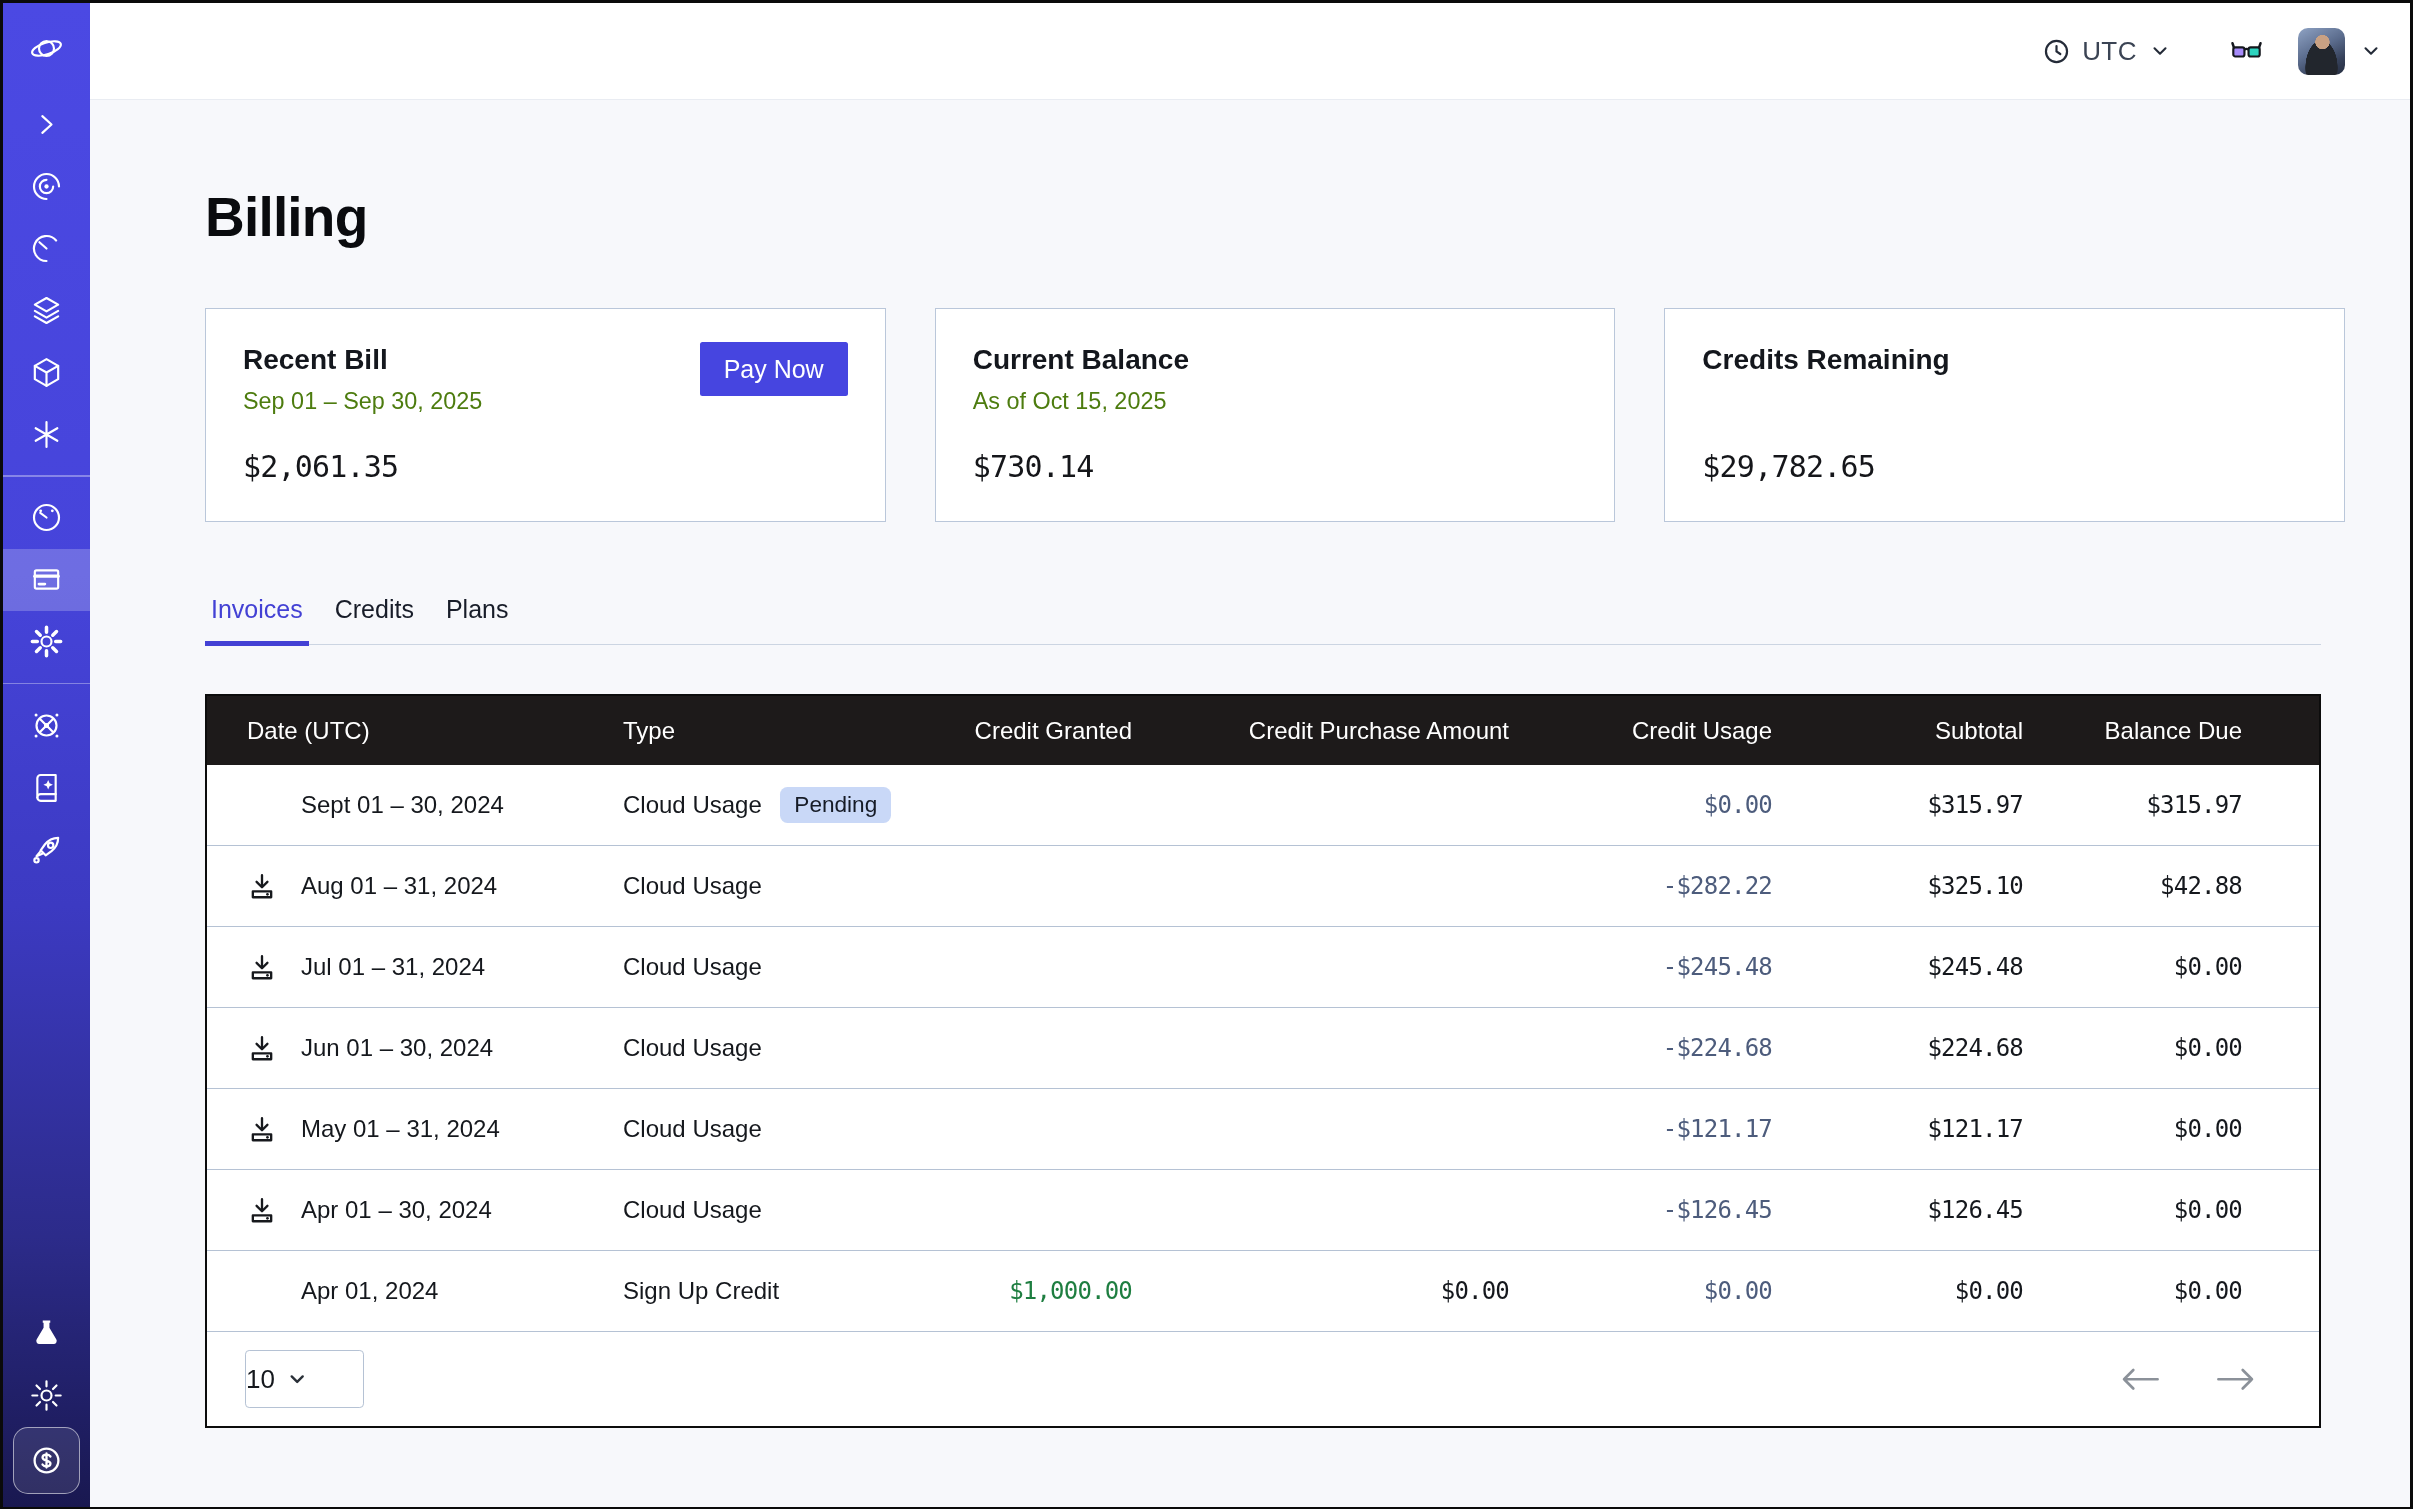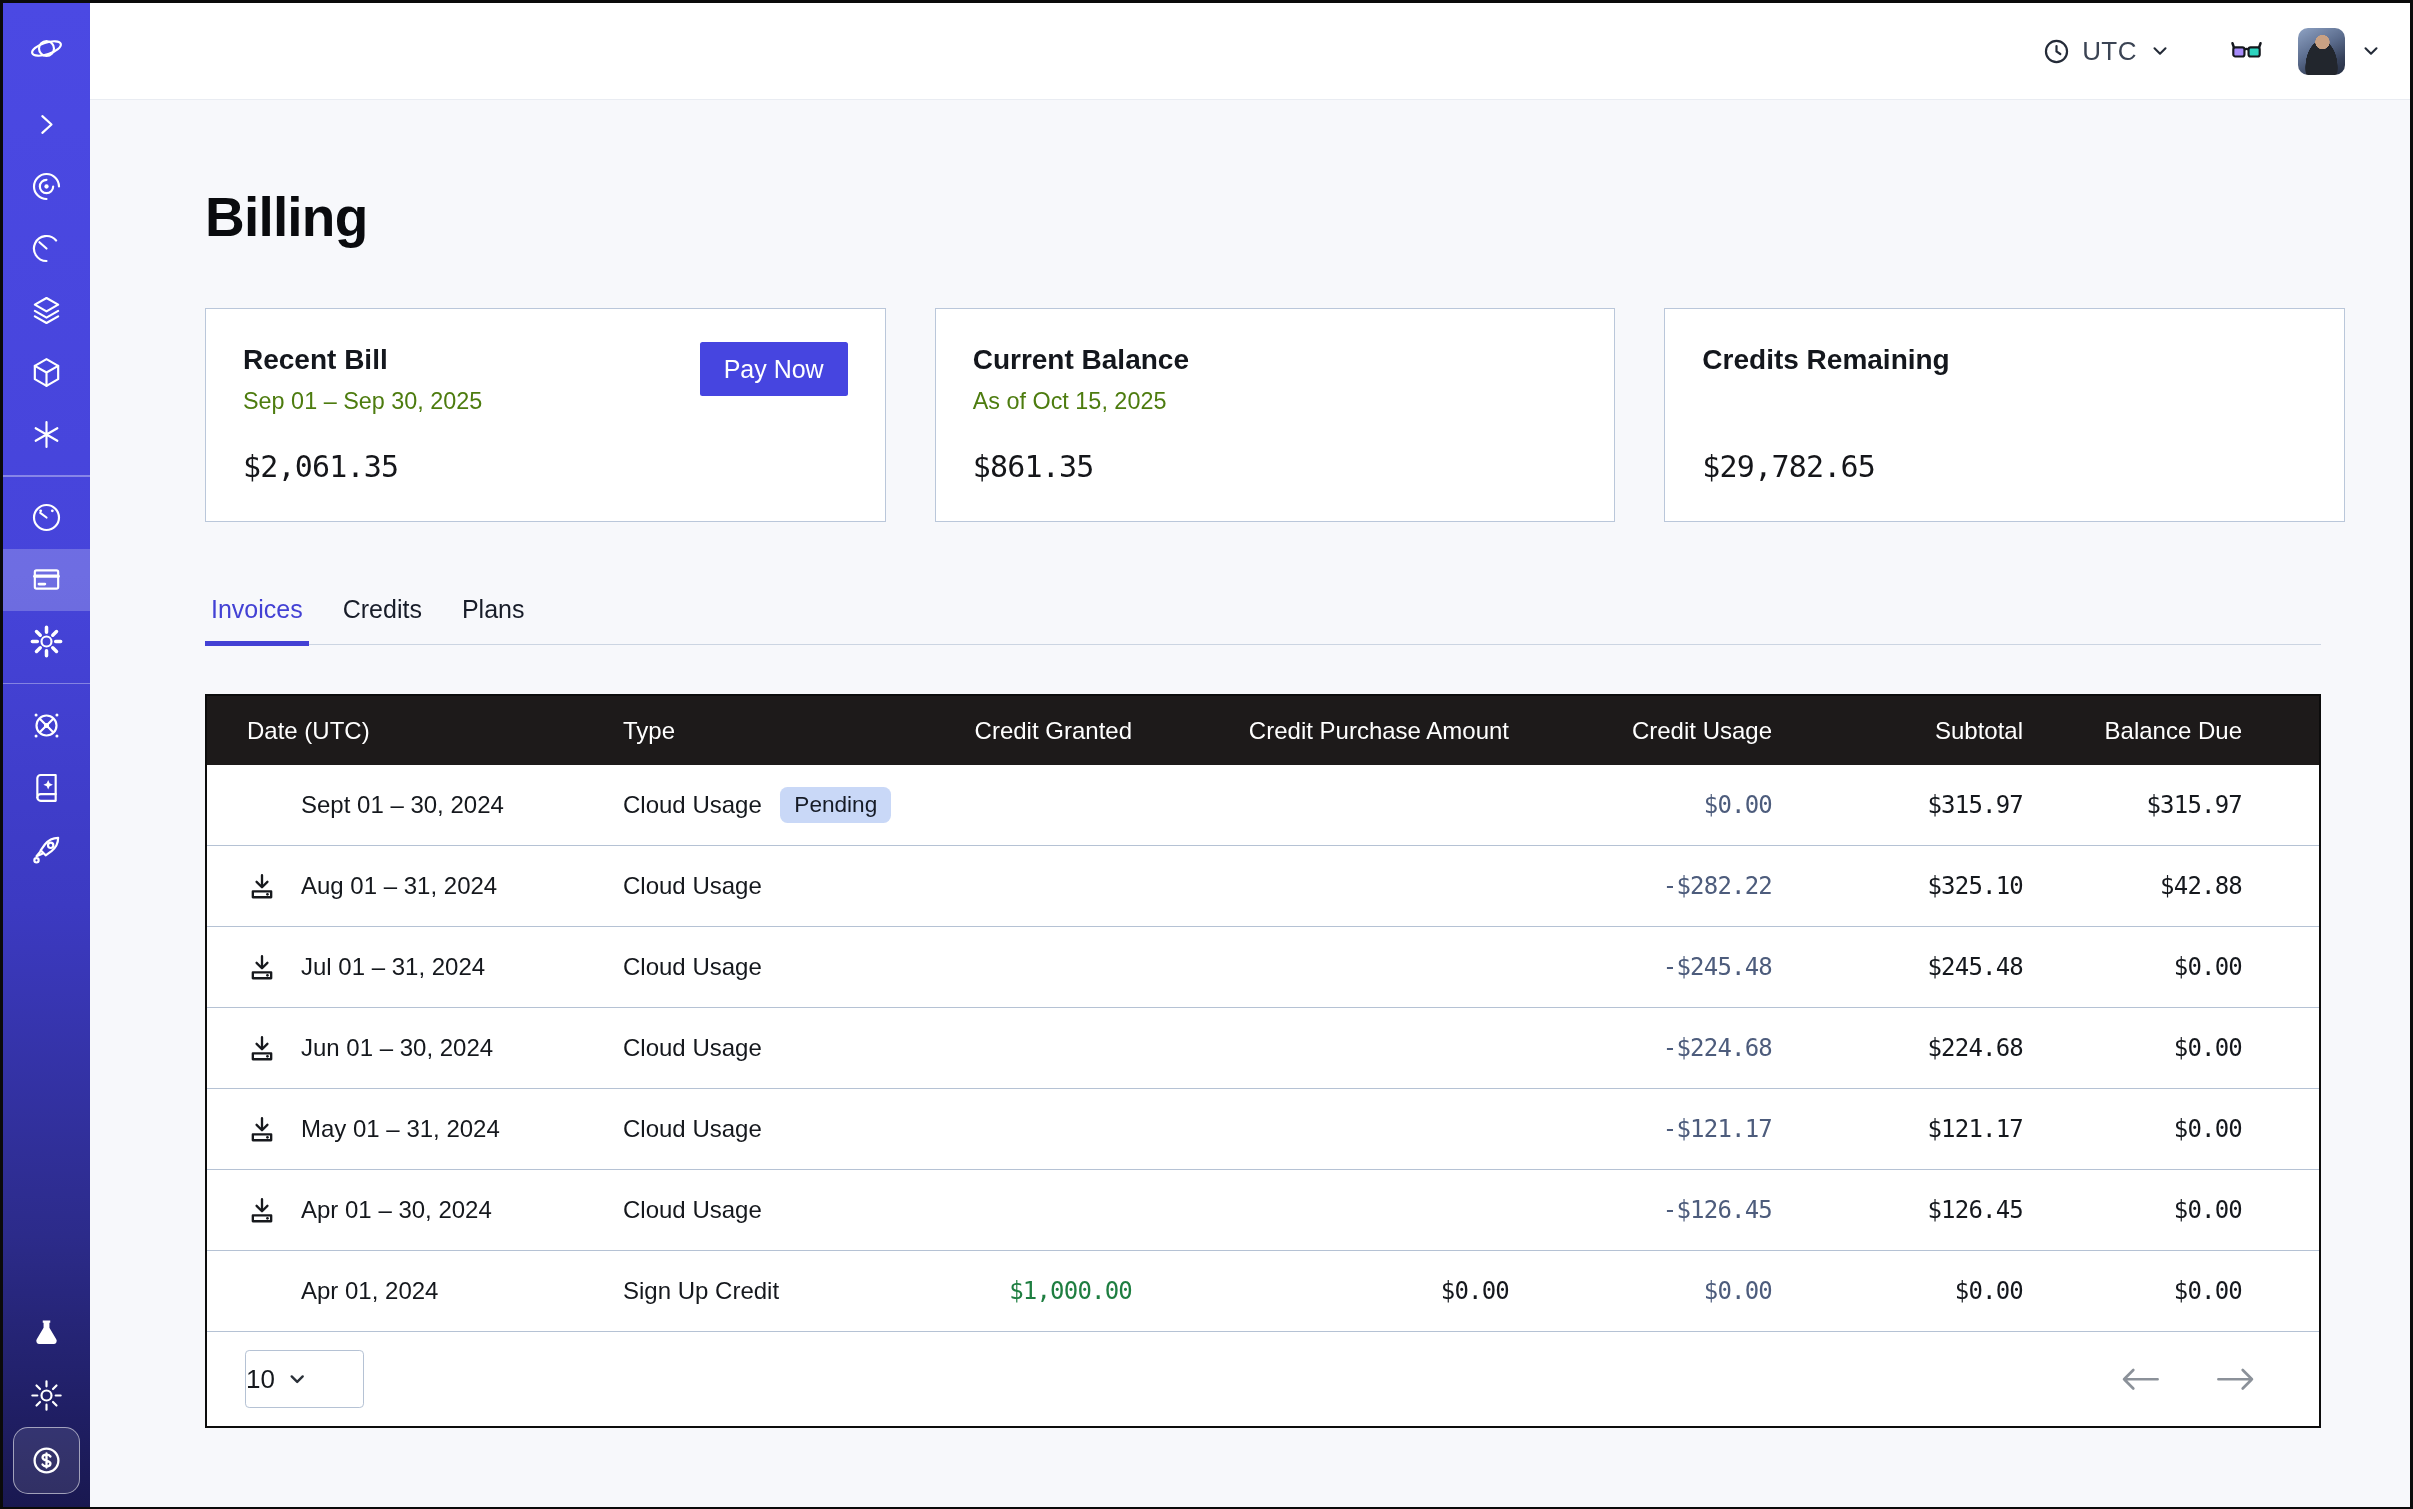--- a/index.html
+++ b/index.html
@@ -37,21 +37,21 @@
   .page-title{font-size:55px;font-weight:700;letter-spacing:-0.8px;color:#0a0b0e;margin:0;}
 
   .cards{display:flex;gap:49px;width:2140px;margin-top:59px;}
   .card{flex:1 1 0;box-sizing:border-box;height:214px;background:#fff;border:1.7px solid #bac7da;padding:35px 37px;position:relative;}
   .card-title{font-size:28px;font-weight:700;color:#14171d;}
   .card-sub{font-size:23.4px;color:#4d7c0f;margin-top:11.7px;min-height:28.5px;}
   .card-amount{font-family:"DejaVu Sans Mono",monospace;font-size:30px;color:#15161a;letter-spacing:-0.8px;margin-top:33px;}
   .pay-btn{position:absolute;top:33px;right:37px;background:#4645e0;color:#fff;border:none;border-radius:2.5px;
     font-family:"Liberation Sans",sans-serif;font-size:25px;padding:12.6px 24px;cursor:pointer;}
 
-  .tabs{width:2116px;margin-top:72px;display:flex;gap:28px;border-bottom:1.7px solid #ccd5e2;}
+  .tabs{width:2116px;margin-top:72px;display:flex;gap:20px;border-bottom:1.7px solid #ccd5e2;}
   .tab{font-size:25px;color:#181d29;padding-bottom:20px;position:relative;cursor:pointer;background:none;border:none;
        font-family:"Liberation Sans",sans-serif;}
   .tab.active{color:#4341d4;}
   .tab.active::after{content:"";position:absolute;left:0;right:0;bottom:-1.7px;height:5px;background:#4341d4;}
 
   
   .invoice-table{width:2116px;box-sizing:border-box;margin-top:49px;border:2.5px solid #0c0c0c;background:#fff;}
   .thead,.trow{display:grid;grid-template-columns:416px 301px 208px 377px 263px 251px 1fr;align-items:center;}
   .thead{background:#1d1a1a;color:#fff;height:69px;font-size:24px;}
   .thead .th:first-child{padding-left:40px;}
@@ -267,21 +267,21 @@
     <div class="cards">
       <section class="card">
         <div class="card-title">Recent Bill</div>
         <div class="card-sub">Sep 01 – Sep 30, 2025</div>
         <div class="card-amount">$2,061.35</div>
         <button class="pay-btn">Pay Now</button>
       </section>
       <section class="card">
         <div class="card-title">Current Balance</div>
         <div class="card-sub">As of Oct 15, 2025</div>
-        <div class="card-amount">$861.35</div>
+        <div class="card-amount">$730.14</div>
       </section>
       <section class="card">
         <div class="card-title">Credits Remaining</div>
         <div class="card-sub"></div>
         <div class="card-amount">$29,782.65</div>
       </section>
     </div>
 
     <div class="tabs">
       <button class="tab active">Invoices</button>

